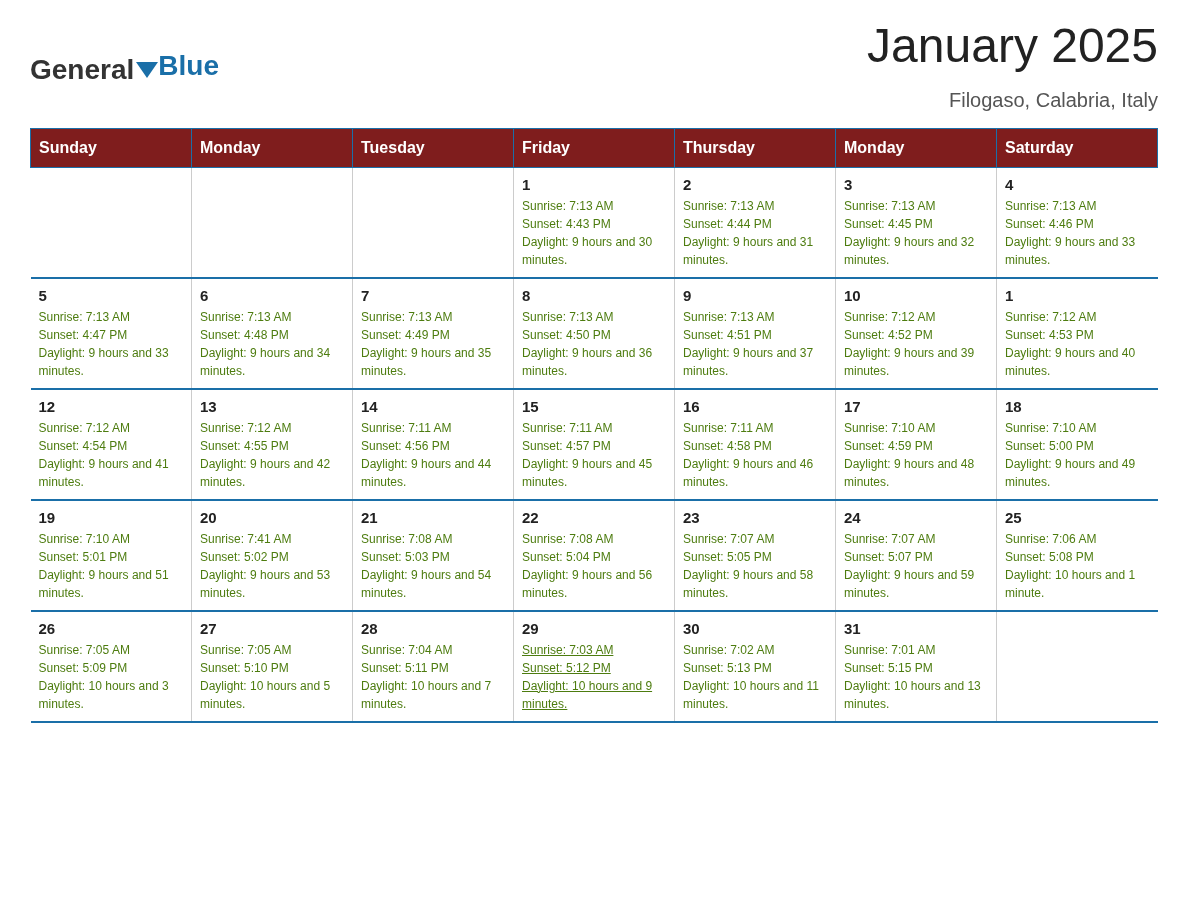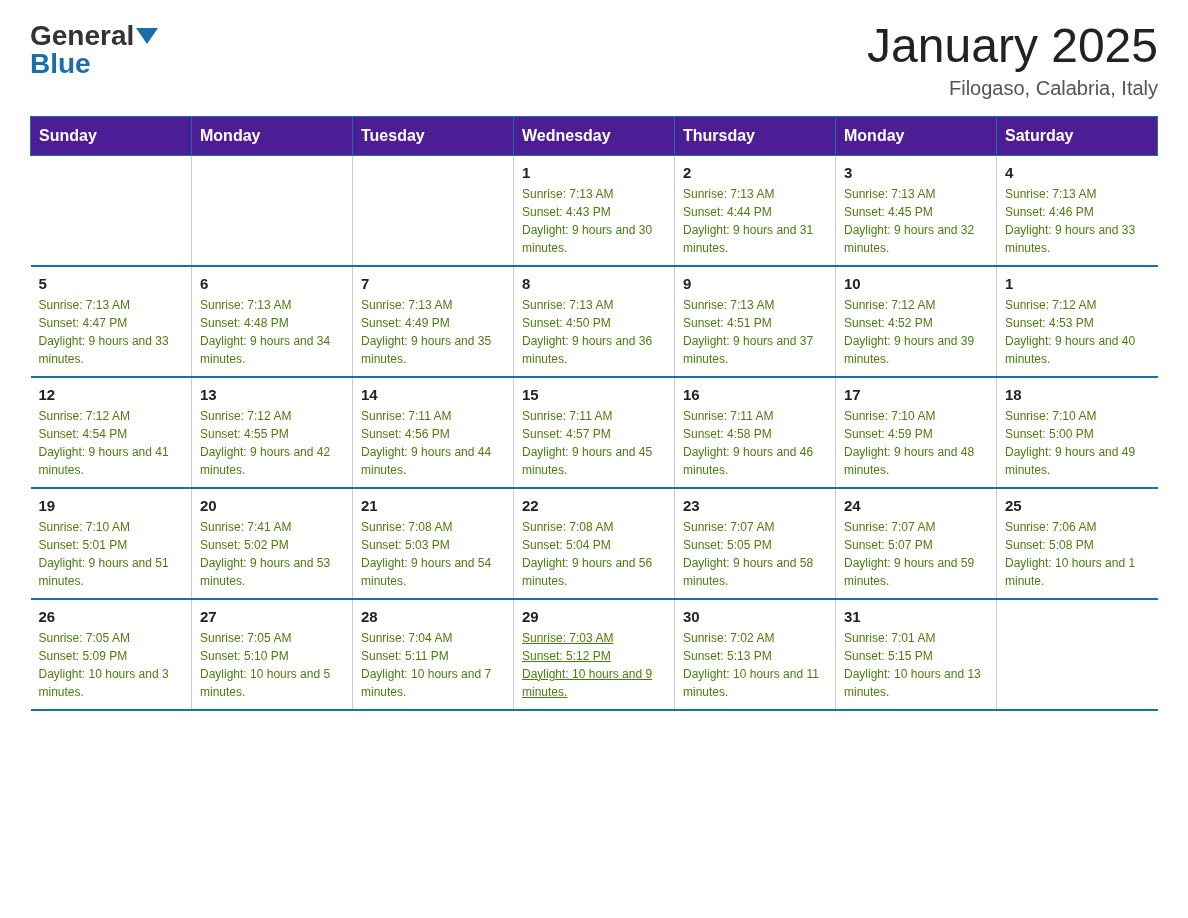--- a/index.html
+++ b/index.html
@@ -21,48 +21,48 @@
       font-weight: bold;
       color: #333;
     }
     .logo-text-blue {
       font-size: 28px;
       font-weight: bold;
       color: #1a6fa8;
     }
     .logo-wrapper {
       display: flex;
-      flex-direction: column;
+      margin-top: 34px;
     }
     .logo-top {
       display: flex;
       align-items: center;
     }
     .title-area {
       text-align: right;
     }
     .calendar-title {
       font-size: 48px;
       font-weight: normal;
       color: #222;
       line-height: 1.1;
       text-align: right;
     }
     .calendar-subtitle {
       font-size: 20px;
       color: #555;
-      margin-top: 4px;
+      margin-top: 16px;
     }
     table {
       width: 100%;
       border-collapse: collapse;
       table-layout: fixed;
     }
     thead tr {
-      background-color: #4c1d95;
+      background-color: #7f1d1d;
     }
     thead th {
       color: #fff;
       font-size: 16px;
       font-weight: bold;
       padding: 10px 8px;
       text-align: left;
       border: 1px solid #1a6fa8;
     }
     tbody tr {
@@ -116,21 +116,21 @@
   </div>
 </div>
 
 <table>
   <thead>
     <tr>
 
     <th>Sunday</th>
         <th>Monday</th>
         <th>Tuesday</th>
-        <th>Wednesday</th>
+        <th>Friday</th>
         <th>Thursday</th>
         <th>Monday</th>
         <th>Saturday</th>
       </tr>
   </thead>
   <tbody id="calendar-body">
 
   <tr>
         <td class="empty-cell"></td>
         <td class="empty-cell"></td>

